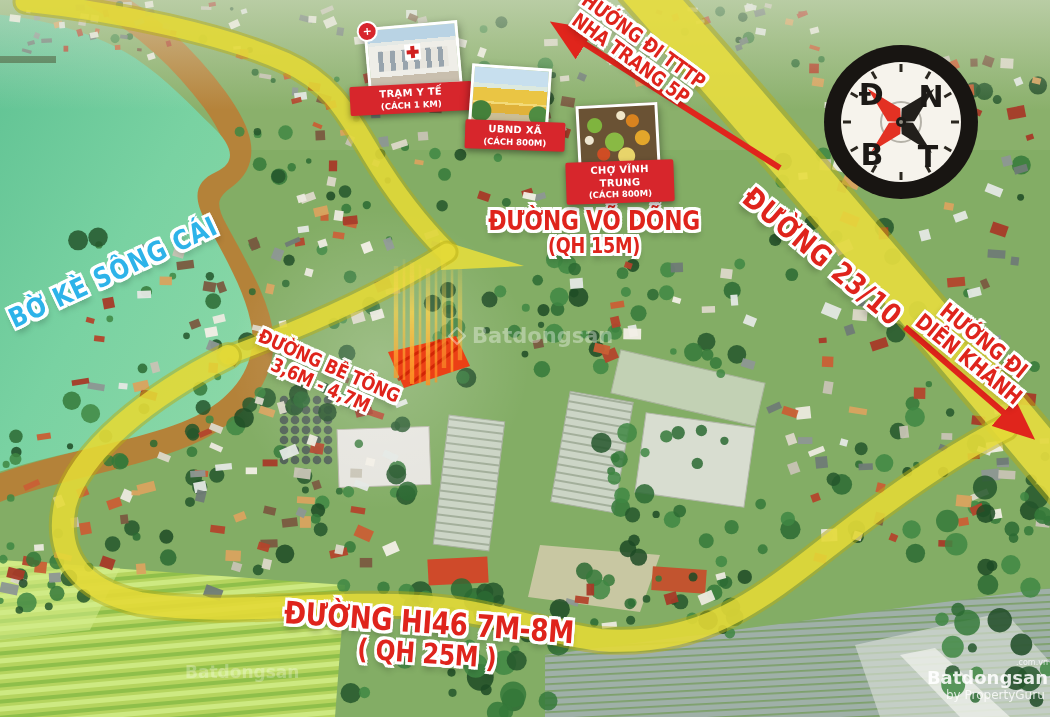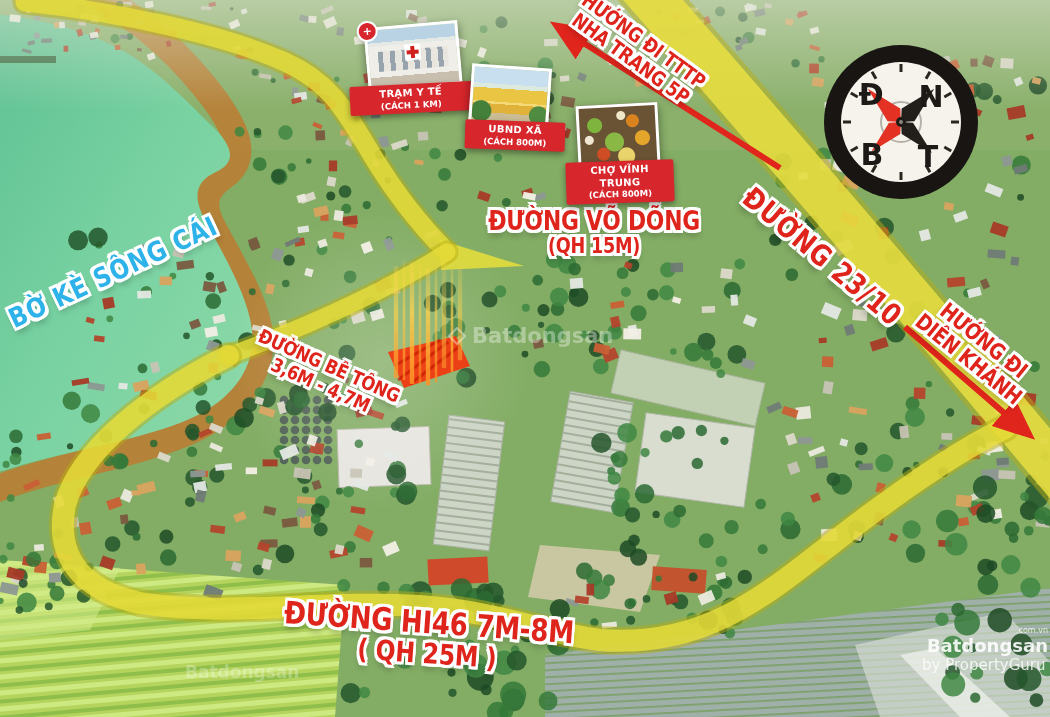--- a/index.html
+++ b/index.html
@@ -62,25 +62,25 @@
   .poi-banner .ds{display:block;font-size:8.5px;}
   #banner-tramyte{left:350px;top:84px;width:112px;transform:rotate(-3deg);}
   #banner-ubnd{left:465px;top:121px;width:90px;transform:rotate(2deg);}
   #banner-cho{left:566px;top:161px;width:98px;transform:rotate(-2deg);}
 
   
   .wm-center{position:absolute;z-index:5;color:rgba(255,255,255,.36);font-weight:bold;
     display:flex;align-items:center;gap:6px;}
   #wm-mid{left:448px;top:324px;font-size:21px;}
   #wm-low{left:185px;top:662px;font-size:17px;opacity:.75;}
-  .wm-br{position:absolute;left:922px;top:626px;width:126px;color:rgba(255,255,255,.88);z-index:5;}
+  .wm-br{position:absolute;left:922px;top:658px;width:126px;color:rgba(255,255,255,.88);z-index:5;}
   .wm-br .dm{font-size:8px;text-align:right;opacity:.85;}
   .wm-br .row{display:flex;align-items:center;gap:4px;}
   .wm-br .brand{font-size:18px;font-weight:bold;}
-  .wm-br .by{font-size:15px;opacity:.9;}
+  .wm-br .by{font-size:12px;margin-left:24px;opacity:.9;}
 
   .cl{font-family:"DejaVu Sans",sans-serif;font-weight:bold;font-size:30px;fill:#1c1916;
       text-anchor:middle;dominant-baseline:central;}
 </style>
 </head>
 <body>
 
 <div class="stage">
 
   <svg class="scene" width="1050" height="717" viewBox="0 0 1050 717">

